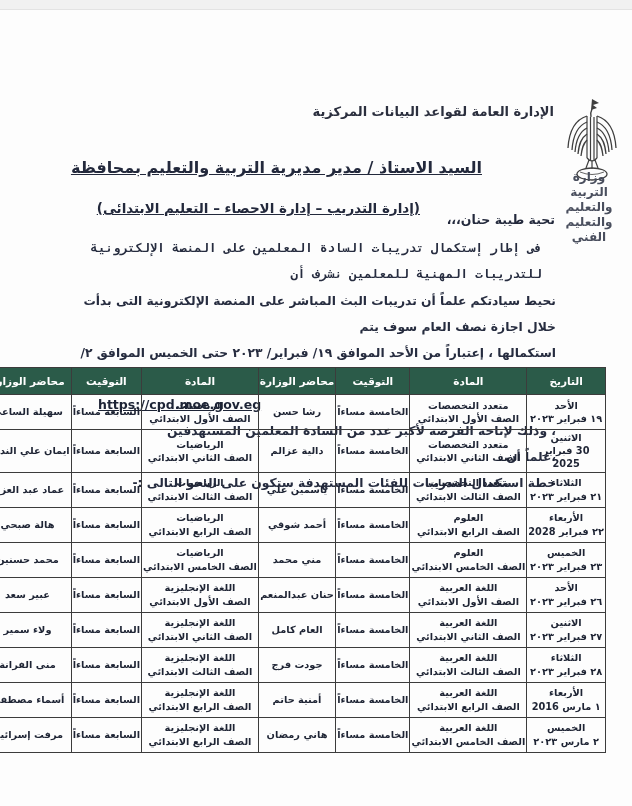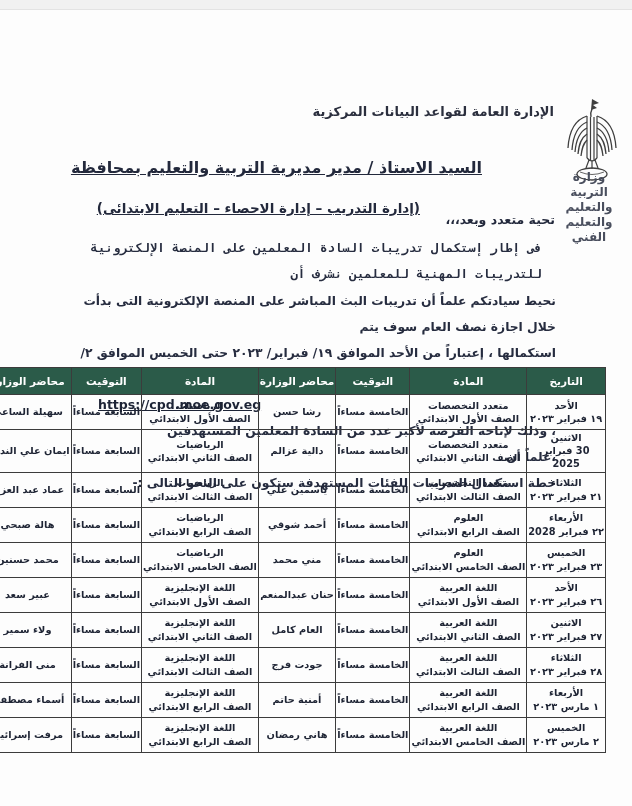--- a/index.html
+++ b/index.html
@@ -141,21 +141,21 @@
       </svg>
     </div>
     <div class="dept-text">
       <div class="dept-ar">الإدارة العامة لقواعد البيانات المركزية</div>
     </div>
   </div>
   <div class="ministry-small">وزارة التربية والتعليم والتعليم الفني</div>
 
   <div class="title1">السيد الاستاذ / مدير مديرية التربية والتعليم بمحافظة</div>
   <div class="title2">(إدارة التدريب – إدارة الاحصاء – التعليم الابتدائى)</div>
-  <div class="greeting">تحية متعدد وبعد،،،</div>
+  <div class="greeting">تحية طيبة حنان،،،</div>
 
   <div class="para">
     <div class="indent">فى إطار إستكمال تدريبات السادة المعلمين على المنصة الإلكترونية للتدريبات المهنية للمعلمين نشرف أن</div>
     <div>نحيط سيادتكم علماً أن تدريبات البث المباشر على المنصة الإلكترونية التى بدأت خلال اجازة نصف العام سوف يتم</div>
     <div class="line3">استكمالها ، إعتباراً من الأحد الموافق ١٩/ فبراير/ ٢٠٢٣ حتى الخميس الموافق ٢/ مارس /٢٠٢٣ ، من خلال الرابط</div>
     <div class="line4">
       <span class="link">https://cpd.moe.gov.eg</span>
       <span class="u" dir="rtl">، وذلك لإتاحة الفرصة لأكبر عدد من السادة المعلمين المستهدفين ،علماً أن</span>
     </div>
     <div class="u">خطة استكمال التدريبات للفئات المستهدفة ستكون على النحو التالى :-</div>
@@ -389,21 +389,21 @@
             <td>
               <div>السابعة مساءاً</div>
             </td>
             <td>
               <div>منى الفرانة</div>
             </td>
           </tr>
           <tr>
             <td>
               <div>الأربعاء</div>
-              <div>١ مارس ٢٠٢٣</div>
+              <div>١ مارس 2016</div>
             </td>
             <td>
               <div>اللغة العربية</div>
               <div>الصف الرابع الابتدائي</div>
             </td>
             <td>
               <div>الخامسة مساءاً</div>
             </td>
             <td>
               <div>أمنية حاتم</div>

